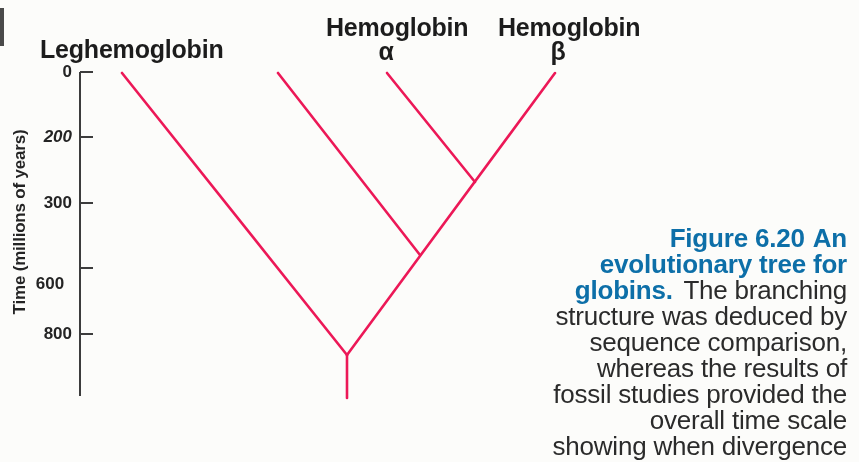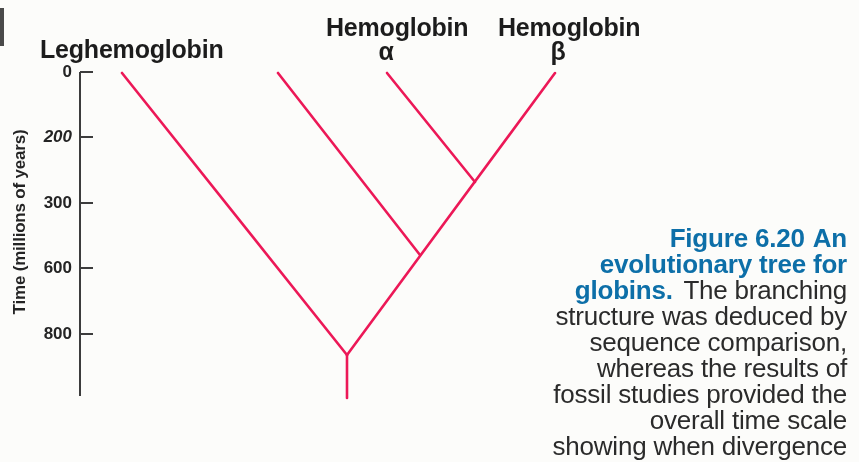--- a/index.html
+++ b/index.html
@@ -100,20 +100,20 @@
     <span class="l2">α</span>
   </div>
   <div class="taxon-label" style="left:498px;top:15px;width:120px;">
     <span>Hemoglobin</span>
     <span class="l2">β</span>
   </div>
 
   <div class="tick-label" style="top:63px;">0</div>
   <div class="tick-label" style="top:128px;font-style:italic;">200</div>
   <div class="tick-label" style="top:194px;">300</div>
-  <div class="tick-label" style="top:259px;">600</div>
+  <div class="tick-label" style="top:275px;text-align:center;">600</div>
   <div class="tick-label" style="top:325px;">800</div>
 
   <div class="axis-title">Time (millions of years)</div>
 
   <p class="caption"><span class="cap-strong cap-label">Figure 6.20</span><span class="cap-strong cap-title">An evolutionary tree for globins.</span> <span>The branching structure was deduced by sequence comparison, whereas the results of fossil studies provided the overall time scale showing when divergence occurred.</span></p>
 
 </div>
 
 </body></html>

